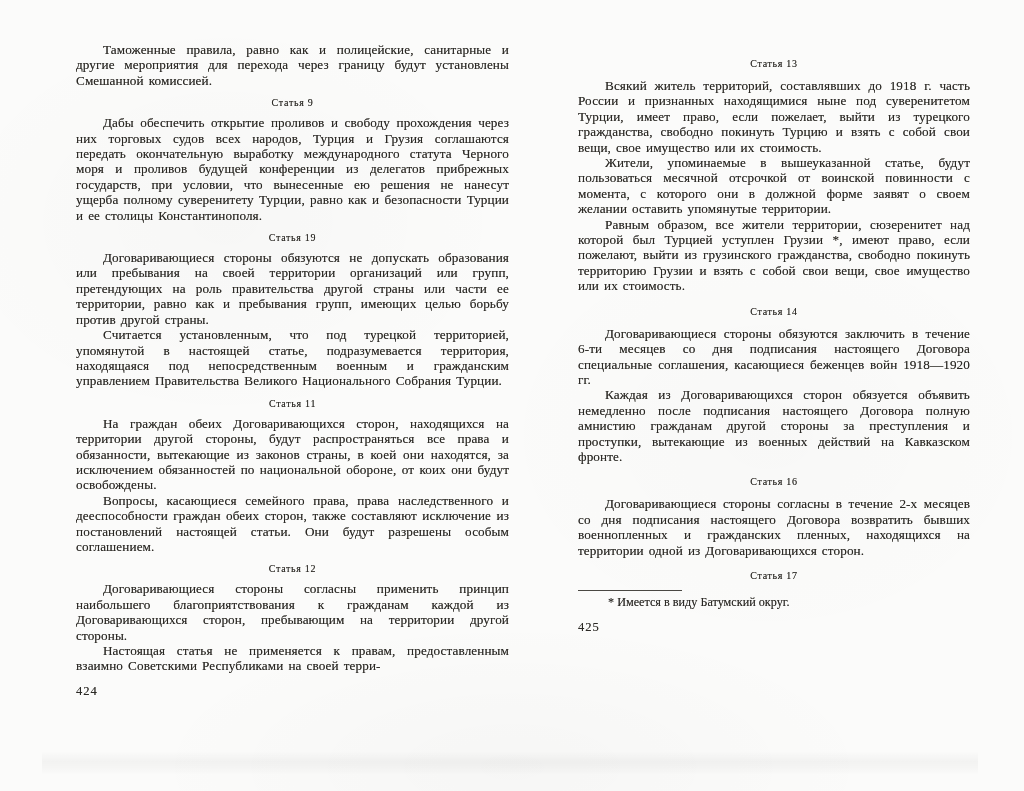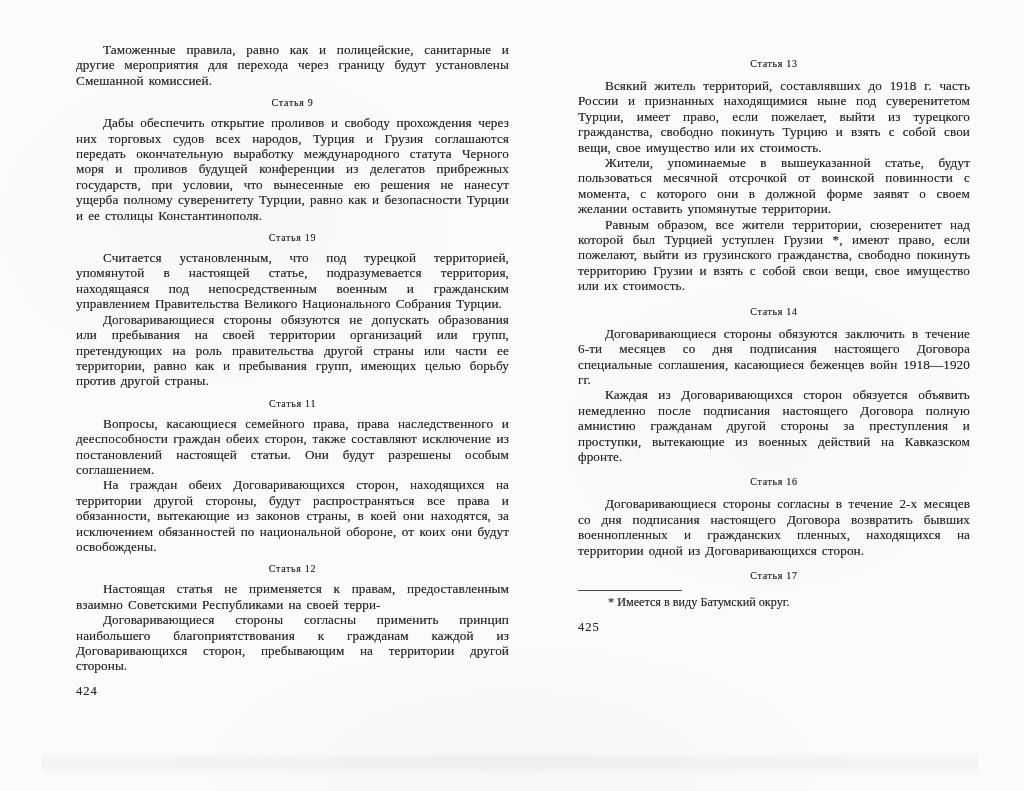--- a/index.html
+++ b/index.html
@@ -79,30 +79,30 @@
 
 <div class="canvas">
 
   <div class="page page-left">
     <p class="body indent">Таможенные правила, равно как и полицейские, санитарные и другие мероприятия для перехода через границу будут установлены Смешанной комиссией.</p>
 
     <div class="article-heading">Статья 9</div>
     <p class="body indent">Дабы обеспечить открытие проливов и свободу прохождения через них торговых судов всех народов, Турция и Грузия соглашаются передать окончательную выработку международного статута Черного моря и проливов будущей конференции из делегатов прибрежных государств, при условии, что вынесенные ею решения не нанесут ущерба полному суверенитету Турции, равно как и безопасности Турции и ее столицы Константинополя.</p>
 
     <div class="article-heading">Статья 19</div>
+    <p class="body indent">Договаривающиеся стороны обязуются не допускать образования или пребывания на своей территории организаций или групп, претендующих на роль правительства другой страны или части ее территории, равно как и пребывания групп, имеющих целью борьбу против другой страны.</p>
     <p class="body indent">Считается установленным, что под турецкой территорией, упомянутой в настоящей статье, подразумевается территория, находящаяся под непосредственным военным и гражданским управлением Правительства Великого Национального Собрания Турции.</p>
-    <p class="body indent">Договаривающиеся стороны обязуются не допускать образования или пребывания на своей территории организаций или групп, претендующих на роль правительства другой страны или части ее территории, равно как и пребывания групп, имеющих целью борьбу против другой страны.</p>
 
     <div class="article-heading">Статья 11</div>
+    <p class="body indent">На граждан обеих Договаривающихся сторон, находящихся на территории другой стороны, будут распространяться все права и обязанности, вытекающие из законов страны, в коей они находятся, за исключением обязанностей по национальной обороне, от коих они будут освобождены.</p>
     <p class="body indent">Вопросы, касающиеся семейного права, права наследственного и дееспособности граждан обеих сторон, также составляют исключение из постановлений настоящей статьи. Они будут разрешены особым соглашением.</p>
-    <p class="body indent">На граждан обеих Договаривающихся сторон, находящихся на территории другой стороны, будут распространяться все права и обязанности, вытекающие из законов страны, в коей они находятся, за исключением обязанностей по национальной обороне, от коих они будут освобождены.</p>
 
     <div class="article-heading">Статья 12</div>
+    <p class="body indent">Договаривающиеся стороны согласны применить принцип наибольшего благоприятствования к гражданам каждой из Договаривающихся сторон, пребывающим на территории другой стороны.</p>
     <p class="body indent">Настоящая статья не применяется к правам, предоставленным взаимно Советскими Республиками на своей терри-</p>
-    <p class="body indent">Договаривающиеся стороны согласны применить принцип наибольшего благоприятствования к гражданам каждой из Договаривающихся сторон, пребывающим на территории другой стороны.</p>
 
     <div class="page-number">424</div>
   </div>
 
   <div class="page page-right">
 
     <div class="article-heading">Статья 13</div>
     <p class="body indent">Всякий житель территорий, составлявших до 1918 г. часть России и признанных находящимися ныне под суверенитетом Турции, имеет право, если пожелает, выйти из турецкого гражданства, свободно покинуть Турцию и взять с собой свои вещи, свое имущество или их стоимость.</p>
     <p class="body indent">Жители, упоминаемые в вышеуказанной статье, будут пользоваться месячной отсрочкой от воинской повинности с момента, с которого они в должной форме заявят о своем желании оставить упомянутые территории.</p>
     <p class="body indent">Равным образом, все жители территории, сюзеренитет над которой был Турцией уступлен Грузии *, имеют право, если пожелают, выйти из грузинского гражданства, свободно покинуть территорию Грузии и взять с собой свои вещи, свое имущество или их стоимость.</p>

